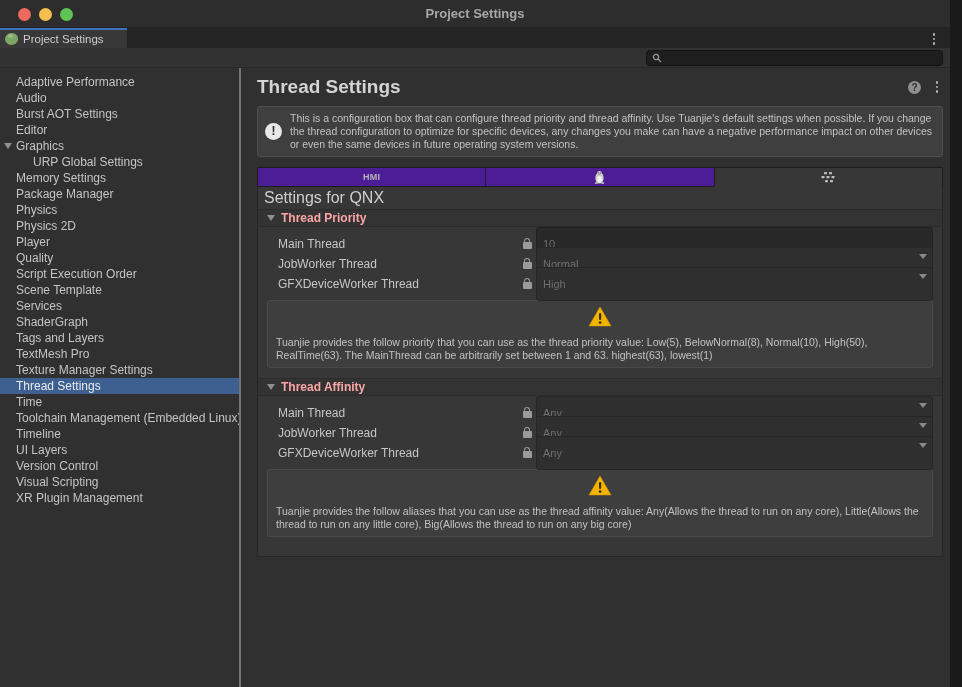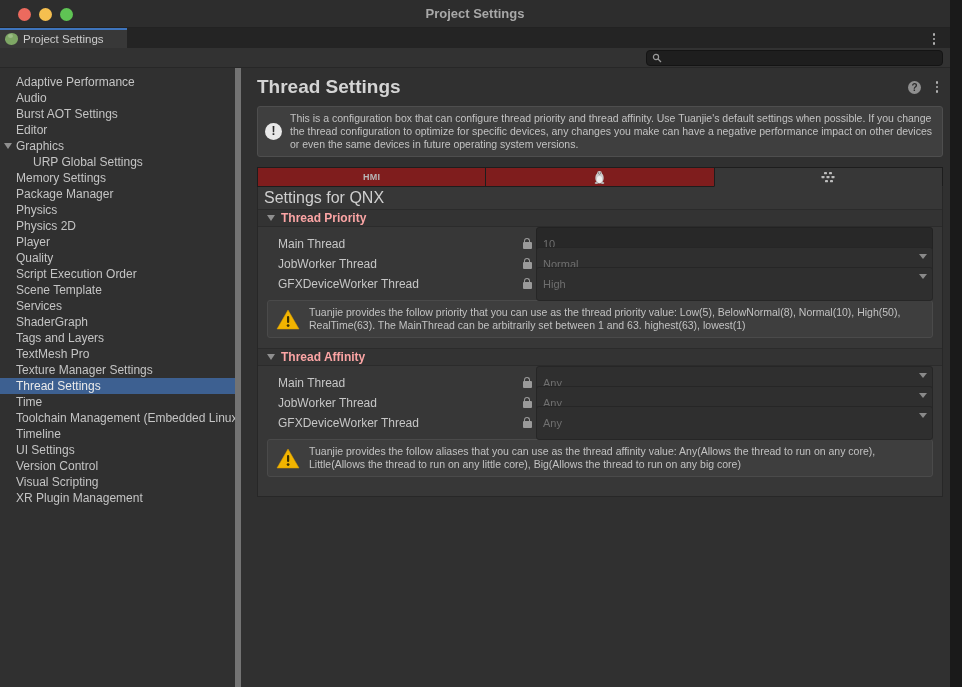--- a/index.html
+++ b/index.html
@@ -27,21 +27,21 @@
   .kebab.tabrow-kebab { right:10px; top:5px; }
 
   
   .toolbar { position:relative; height:20px; background:#323232; border-bottom:1px solid #272727; }
   .searchbox { position:absolute; right:7px; top:2px; width:297px; height:16px; background:#1e1e1e;
     border:1px solid #141414; border-radius:4px; display:flex; align-items:center; padding-left:5px; }
   .searchbox input { background:transparent; border:none; outline:none; color:#cfcfcf; font-size:11px; width:260px; }
 
   
   .body { display:flex; height:619px; }
-  .sidebar { width:241px; background:#303030; border-right:6px solid #737373; padding-top:6px; overflow:hidden; }
+  .sidebar { width:241px; background:#303030; border-right:2px solid #737373; padding-top:6px; overflow:hidden; }
   .side-item { position:relative; height:16px; line-height:16px; font-size:12px; color:#c4c4c4;
     padding-left:16px; white-space:nowrap; overflow:hidden; cursor:default; }
   .side-item.indent { padding-left:33px; }
   .side-item.selected { background:#3d6091; color:#eaeaea; }
   .tri { position:absolute; left:4px; top:5px; width:0; height:0;
     border-left:4px solid transparent; border-right:4px solid transparent; border-top:6px solid #8f8f8f; }
 
   
   .main { flex:1; position:relative; background:#303030; padding:7px 7px 0 16px; }
   .page-header { display:flex; align-items:center; height:24px; }
@@ -50,21 +50,21 @@
     font-size:10px; font-weight:bold; text-align:center; line-height:13px; margin-right:10px; cursor:pointer; }
   .kebab.page-kebab { position:relative; top:0; }
 
   .infobox { margin-top:7px; background:#3f3f3f; border:1px solid #4e4e4e; border-radius:3px;
     display:flex; align-items:center; gap:8px; padding:5px 8px 5px 7px; min-height:44px; }
   .bang-circle { flex:none; width:17px; height:17px; border-radius:50%; background:#e8e8e8; color:#2a2a2a;
     font-weight:bold; font-size:12px; text-align:center; line-height:17px; }
   .infobox-text, .warn-text { font-size:10.5px; line-height:13px; color:#c2c2c2; }
 
   .platform-tabs { display:flex; margin-top:10px; height:20px; }
-  .ptab { flex:1; height:20px; background:#7f1d1d; border:1px solid #1d1d1d; border-right:none;
+  .ptab { flex:1; height:20px; background:#4c1d95; border:1px solid #1d1d1d; border-right:none;
     display:flex; align-items:center; justify-content:center; cursor:pointer; }
   .ptab:last-child { border-right:1px solid #1d1d1d; }
   .ptab.active { background:#373737; border-bottom:1px solid #373737; }
   .ptab-label { font-size:9px; font-weight:bold; color:#b7b7b7; letter-spacing:.3px; }
 
   .group { background:#373737; border:1px solid #272727; border-top:none; padding-bottom:9px; }
   .settings-for { height:22px; line-height:22px; padding-left:6px; font-size:16px; color:#cfcfcf; }
   .section-header { height:18px; background:#333333; border-top:1px solid #2b2b2b; border-bottom:1px solid #2b2b2b;
     display:flex; align-items:center; cursor:pointer; }
   .section-header .tri2 { margin:0 6px 0 9px; width:0; height:0;
@@ -78,21 +78,21 @@
   .lock::before { content:""; position:absolute; top:-4px; left:1.2px; width:4px; height:4px;
     border:1.5px solid #9a9a9a; border-bottom:none; border-radius:3px 3px 0 0; }
   .ctrl { flex:1; margin-right:9px; height:16px; border-radius:3px; font-size:11px;
     display:flex; align-items:center; padding:16px 6px; color:#6f6f6f; position:relative; }
   .ctrl.textfield { background:#282828; border:1px solid #222222; }
   .ctrl.dropdown { background:#2f2f2f; border:1px solid #262626; cursor:default; }
   .dd-arrow { position:absolute; right:5px; top:6px; width:0; height:0;
     border-left:4px solid transparent; border-right:4px solid transparent; border-top:5px solid #8a8a8a; }
 
   .warnbox { margin:6px 9px 10px 9px; background:#3e3e3e; border:1px solid #4a4a4a; border-radius:3px;
-    display:flex; align-items:center; gap:9px; padding:5px 8px 5px 8px; min-height:36px; }
+    display:flex; align-items:center; gap:9px; padding:5px 8px 5px 8px; min-height:36px;flex-direction:column; }
   .warn-icon { flex:none; }
 
   svg { display:block; }
 </style>
 </head>
 <body>
 
 <div class="window">
 
   <div class="titlebar">
@@ -145,21 +145,21 @@
         <div class="side-item"><span>Scene Template</span></div>
         <div class="side-item"><span>Services</span></div>
         <div class="side-item"><span>ShaderGraph</span></div>
         <div class="side-item"><span>Tags and Layers</span></div>
         <div class="side-item"><span>TextMesh Pro</span></div>
         <div class="side-item"><span>Texture Manager Settings</span></div>
         <div class="side-item selected"><span>Thread Settings</span></div>
         <div class="side-item"><span>Time</span></div>
         <div class="side-item"><span>Toolchain Management (Embedded Linux)</span></div>
         <div class="side-item"><span>Timeline</span></div>
-        <div class="side-item"><span>UI Settings</span></div>
+        <div class="side-item"><span>UI Layers</span></div>
         <div class="side-item"><span>Version Control</span></div>
         <div class="side-item"><span>Visual Scripting</span></div>
         <div class="side-item"><span>XR Plugin Management</span></div>
       </div>
 
     <div class="main">
       <div class="page-header">
         <div class="page-title">Thread Settings</div>
         <div class="help-circle">?</div>
         <div class="kebab page-kebab">

